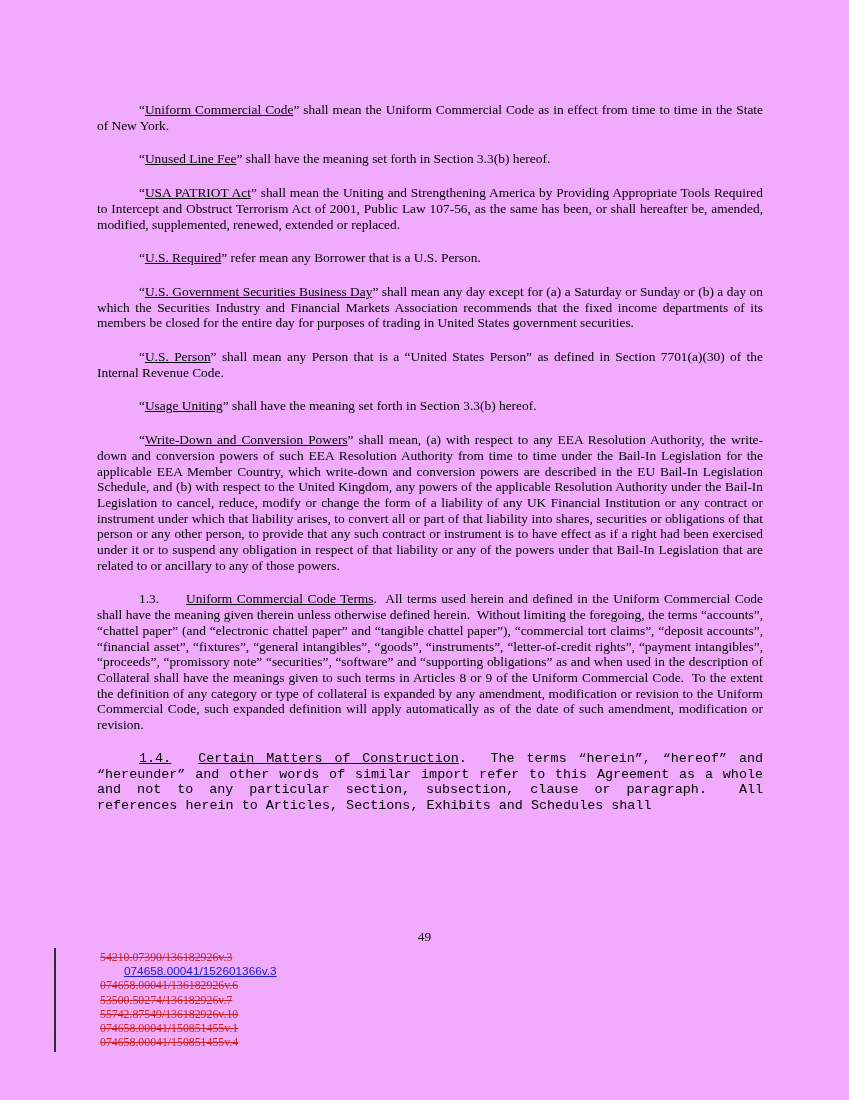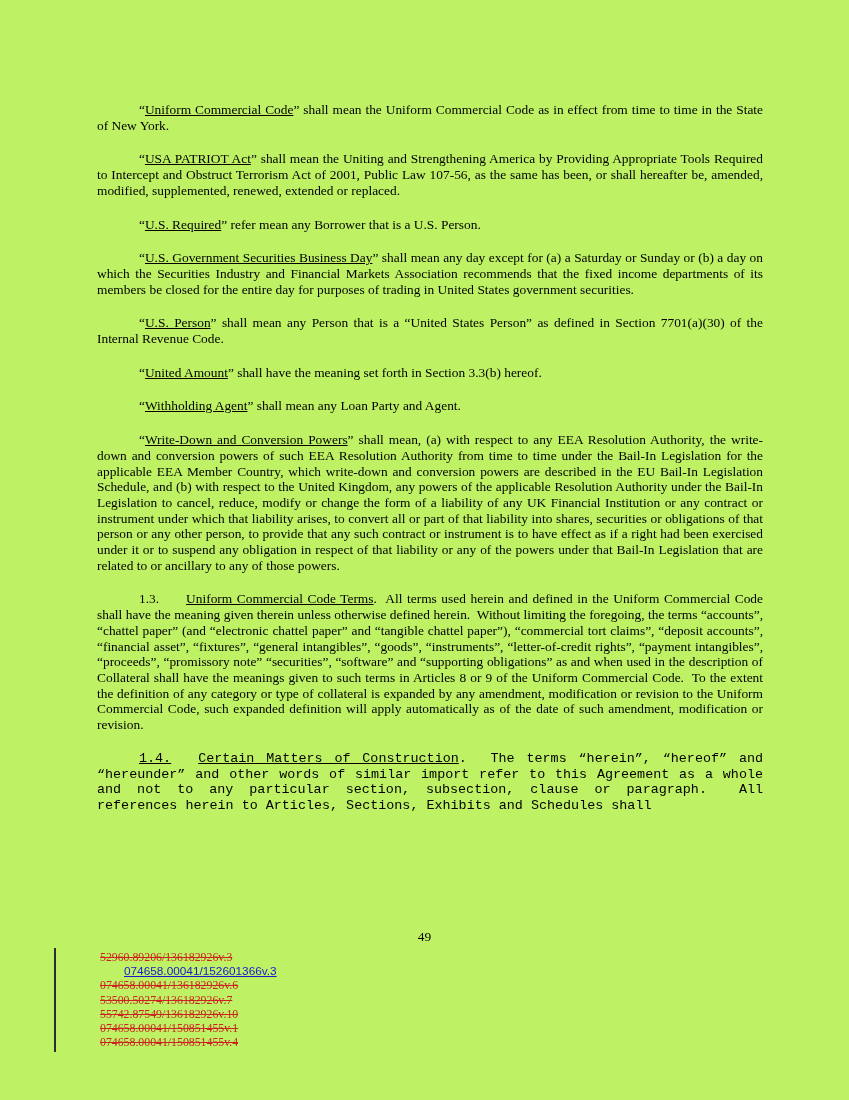--- a/index.html
+++ b/index.html
@@ -1,20 +1,20 @@
 <!DOCTYPE html>
 <html><head>
 <meta charset="utf-8">
 <style>
   html, body { margin: 0; padding: 0; background: #ffffff; }
   .page {
     position: relative;
     width: 849px;
     height: 1100px;
-    background: #bef264;
+    background: #f0abfc;
     color: #000000;
     font-family: "Liberation Serif", "DejaVu Serif", serif;
     overflow: hidden;
   }
   .content {
     position: absolute;
     left: 97px;
     top: 102px;
     width: 666px;
   }
@@ -66,37 +66,37 @@
     font-family: "Liberation Sans", "DejaVu Sans", sans-serif;
     margin-left: 24px;
   }
 </style>
 </head>
 <body>
 
 <div class="page">
   <div class="content">
       <p class="para"><span>“</span><span class="u">Uniform Commercial Code</span><span>” shall mean the Uniform Commercial Code as in effect from time to time in the State of New York.</span></p>
+      <p class="para"><span>“</span><span class="u">Unused Line Fee</span><span>” shall have the meaning set forth in Section 3.3(b) hereof.</span></p>
       <p class="para"><span>“</span><span class="u">USA PATRIOT Act</span><span>” shall mean the Uniting and Strengthening America by Providing Appropriate Tools Required to Intercept and Obstruct Terrorism Act of 2001, Public Law 107-56, as the same has been, or shall hereafter be, amended, modified, supplemented, renewed, extended or replaced.</span></p>
       <p class="para"><span>“</span><span class="u">U.S. Required</span><span>” refer mean any Borrower that is a U.S. Person.</span></p>
       <p class="para"><span>“</span><span class="u">U.S. Government Securities Business Day</span><span>” shall mean any day except for (a) a Saturday or Sunday or (b) a day on which the Securities Industry and Financial Markets Association recommends that the fixed income departments of its members be closed for the entire day for purposes of trading in United States government securities.</span></p>
       <p class="para"><span>“</span><span class="u">U.S. Person</span><span>” shall mean any Person that is a “United States Person” as defined in Section 7701(a)(30) of the Internal Revenue Code.</span></p>
-      <p class="para"><span>“</span><span class="u">United Amount</span><span>” shall have the meaning set forth in Section 3.3(b) hereof.</span></p>
-      <p class="para"><span>“</span><span class="u">Withholding Agent</span><span>” shall mean any Loan Party and Agent.</span></p>
+      <p class="para"><span>“</span><span class="u">Usage Uniting</span><span>” shall have the meaning set forth in Section 3.3(b) hereof.</span></p>
       <p class="para"><span>“</span><span class="u">Write-Down and Conversion Powers</span><span>” shall mean, (a) with respect to any EEA Resolution Authority, the write-down and conversion powers of such EEA Resolution Authority from time to time under the Bail-In Legislation for the applicable EEA Member Country, which write-down and conversion powers are described in the EU Bail-In Legislation Schedule, and (b) with respect to the United Kingdom, any powers of the applicable Resolution Authority under the Bail-In Legislation to cancel, reduce, modify or change the form of a liability of any UK Financial Institution or any contract or instrument under which that liability arises, to convert all or part of that liability into shares, securities or obligations of that person or any other person, to provide that any such contract or instrument is to have effect as if a right had been exercised under it or to suspend any obligation in respect of that liability or any of the powers under that Bail-In Legislation that are related to or ancillary to any of those powers.</span></p>
       <p class="para"><span>1.3.</span><span class="tab"></span><span class="u">Uniform Commercial Code Terms</span><span>.&nbsp; All terms used herein and defined in the Uniform Commercial Code shall have the meaning given therein unless otherwise defined herein.&nbsp; Without limiting the foregoing, the terms “accounts”, “chattel paper” (and “electronic chattel paper” and “tangible chattel paper”), “commercial tort claims”, “deposit accounts”, “financial asset”, “fixtures”, “general intangibles”, “goods”, “instruments”, “letter-of-credit rights”, “payment intangibles”, “proceeds”, “promissory note” “securities”, “software” and “supporting obligations” as and when used in the description of Collateral shall have the meanings given to such terms in Articles 8 or 9 of the Uniform Commercial Code.&nbsp; To the extent the definition of any category or type of collateral is expanded by any amendment, modification or revision to the Uniform Commercial Code, such expanded definition will apply automatically as of the date of such amendment, modification or revision.</span></p>
       <p class="para"><span class="u">1.4.</span><span class="tab"></span><span class="u">Certain Matters of Construction</span><span>.&nbsp; The terms “herein”, “hereof” and “hereunder” and other words of similar import refer to this Agreement as a whole and not to any particular section, subsection, clause or paragraph.&nbsp; All references herein to Articles, Sections, Exhibits and Schedules shall</span></p>
     </div>
 
   <div class="page-number">49</div>
 
   <div class="change-bar"></div>
 
   <div class="stamps">
-      <div class="stamp deleted">52960.89206/136182926v.3</div>
+      <div class="stamp deleted">54210.07390/136182926v.3</div>
       <div class="stamp current">074658.00041/152601366v.3</div>
       <div class="stamp deleted">074658.00041/136182926v.6</div>
       <div class="stamp deleted">53500.50274/136182926v.7</div>
       <div class="stamp deleted">55742.87549/136182926v.10</div>
       <div class="stamp deleted">074658.00041/150851455v.1</div>
       <div class="stamp deleted">074658.00041/150851455v.4</div>
     </div>
 </div>
 
 </body></html>

